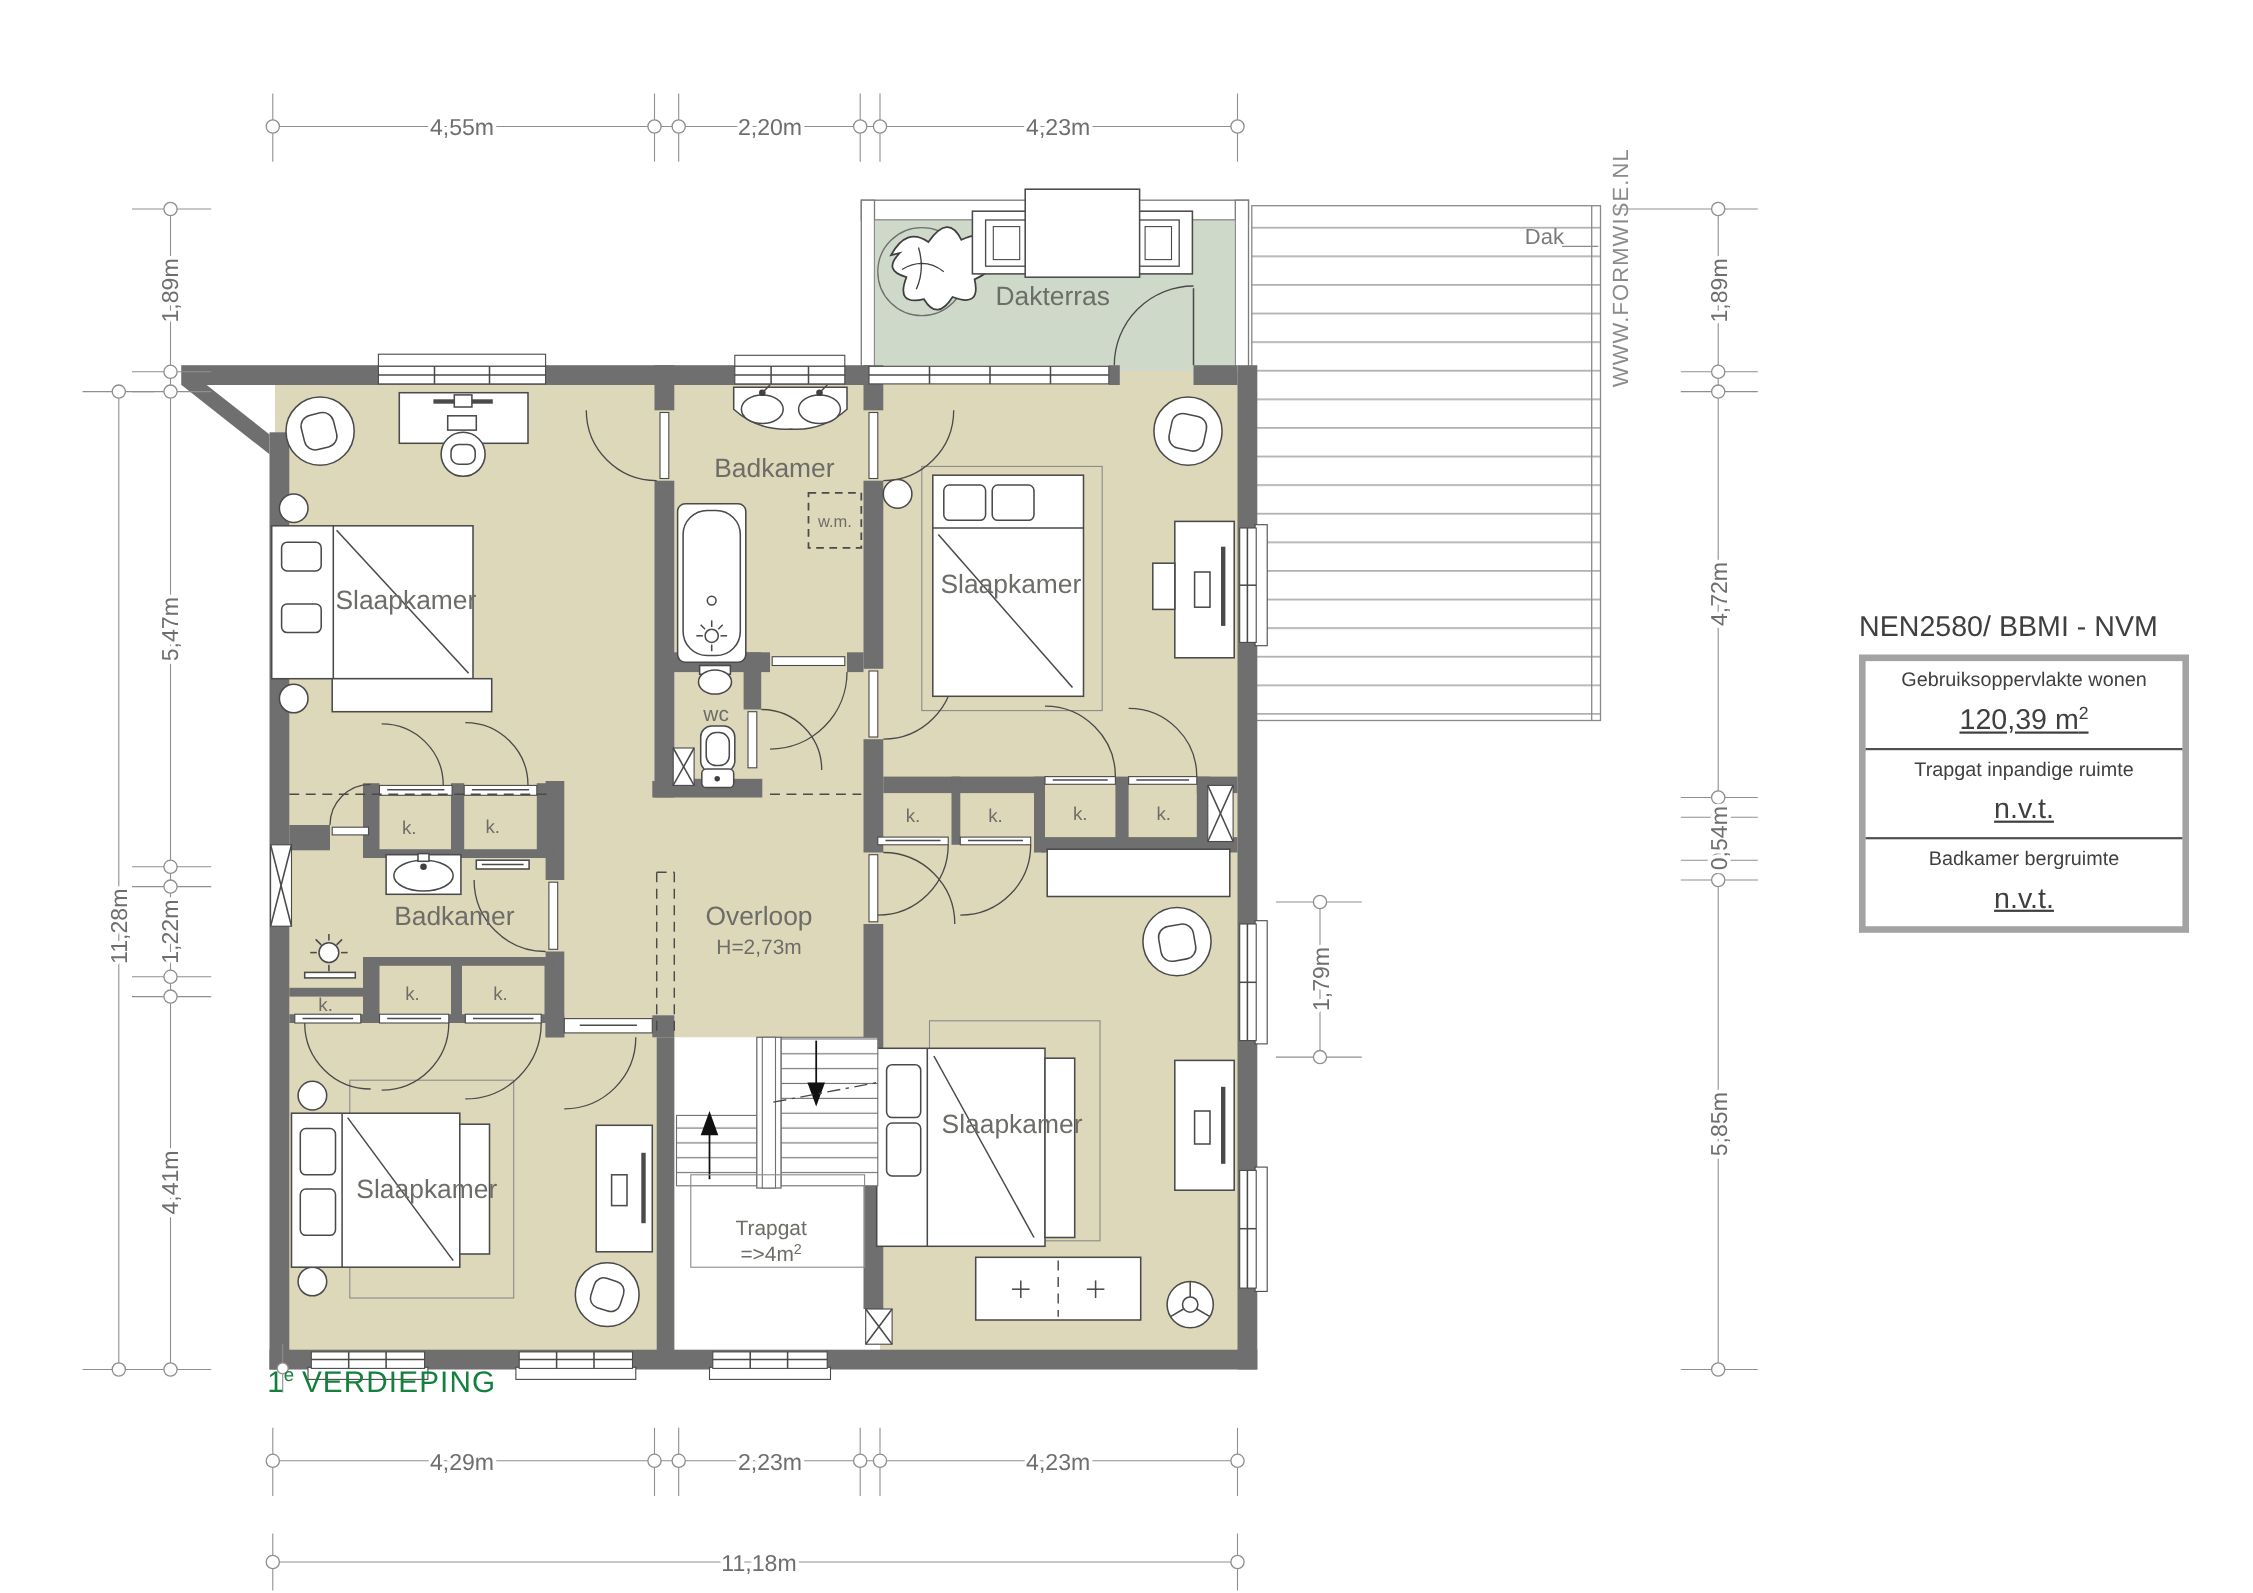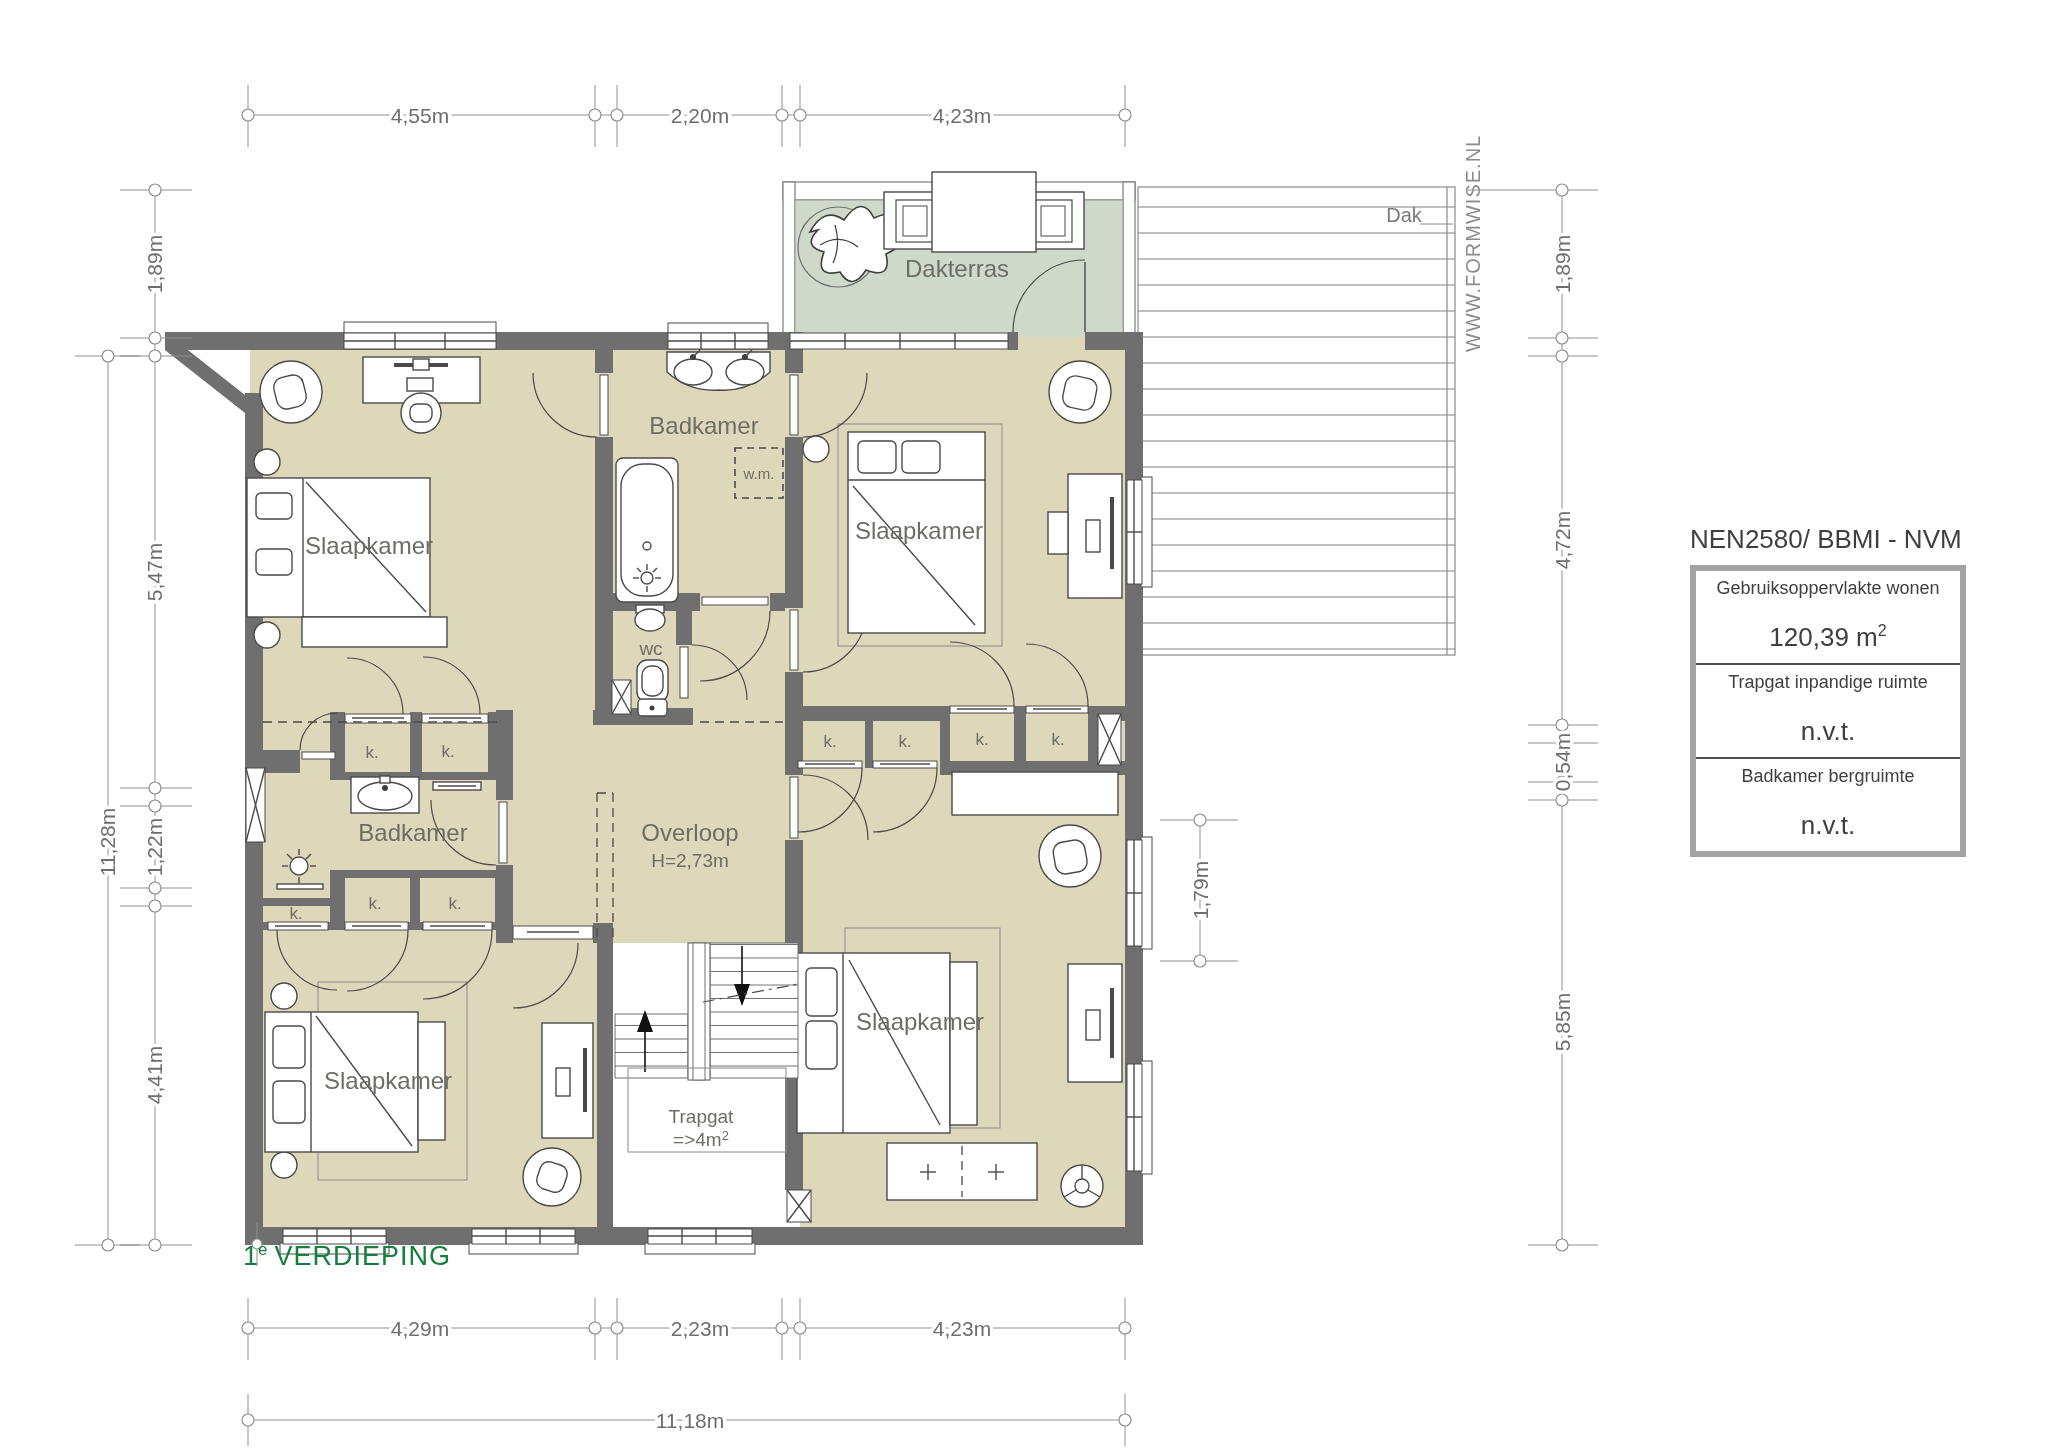--- a/index.html
+++ b/index.html
@@ -17,27 +17,27 @@
   .dim{stroke:#8f8f8f;stroke-width:1;}
   .dimc{fill:#ffffff;stroke:#8f8f8f;stroke-width:1.2;}
   .wall{fill:#6f6f6f;}
   .furn{fill:#ffffff;stroke:#4a4a4a;stroke-width:1.4;}
   .furnln{stroke:#4a4a4a;stroke-width:1.4;fill:none;}
   .thinln{stroke:#8a8a8a;stroke-width:1;fill:none;}
   .arc{stroke:#4a4a4a;stroke-width:1.2;fill:none;}
   .sill{fill:#ffffff;stroke:#4a4a4a;stroke-width:1;}
   .dash{stroke:#4a4a4a;stroke-width:1.3;fill:none;stroke-dasharray:9 6;}
 
-  #infobox{position:absolute;left:1690px;top:524px;width:276px;color:#3f3f3f;}
+  #infobox{position:absolute;left:1690px;top:554px;width:300px;color:#3f3f3f;}
   #infobox .ib-title{font-size:26px;margin-bottom:10px;white-space:nowrap;}
   #infobox .ib-table{border:6px solid #a3a3a3;}
   #infobox .ib-row{border-top:2px solid #4f4f4f;text-align:center;padding:7px 4px 10px 4px;}
   #infobox .ib-row:first-child{border-top:none;}
   #infobox .ib-label{font-size:18px;}
-  #infobox .ib-value{font-size:26px;margin-top:23px;}
+  #infobox .ib-value{font-size:26px;margin-top:10px;text-decoration:underline;}
   #infobox .ib-value sup{font-size:16px;}
   #infobox .ib-disclaimer{margin-top:14px;font-size:15.5px;line-height:21px;color:#4a4a4a;
       text-align:justify;text-align-last:justify;}
   #floor-title{position:absolute;left:243px;top:1240px;font-size:27px;color:#15803d;}
   #floor-title sup{font-size:17px;}
   #floor-title .rest{margin-left:7px;letter-spacing:1px;}
 </style>
 </head>
 <body>
 

